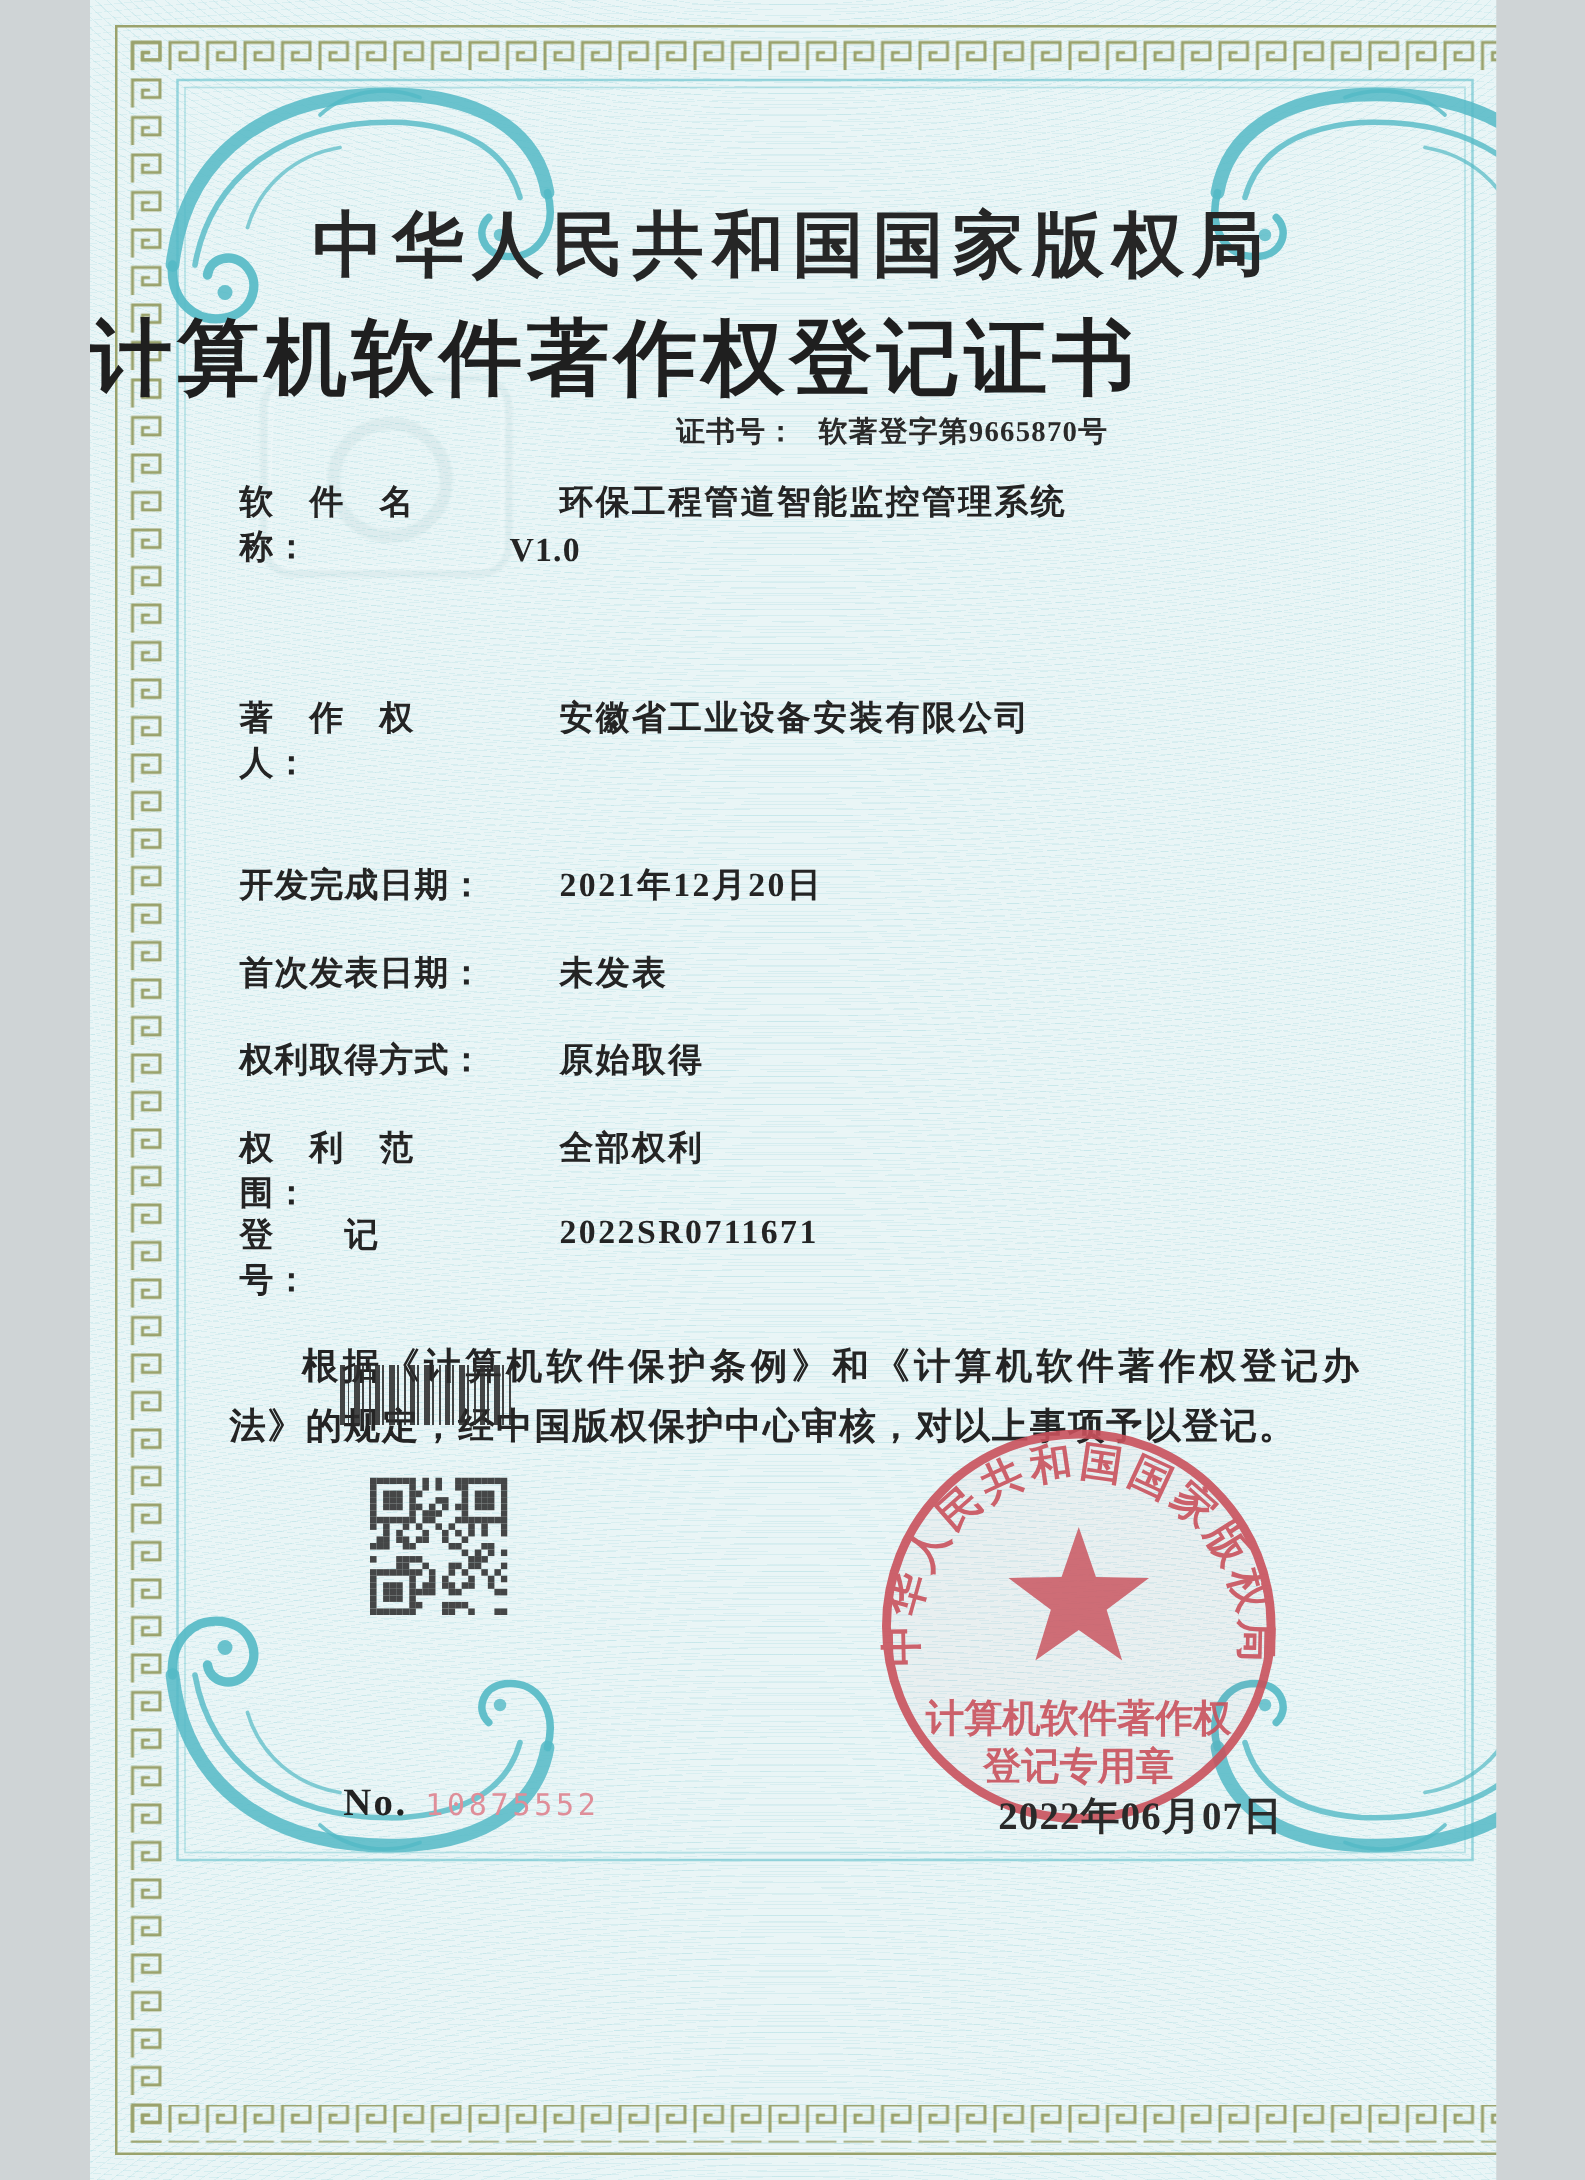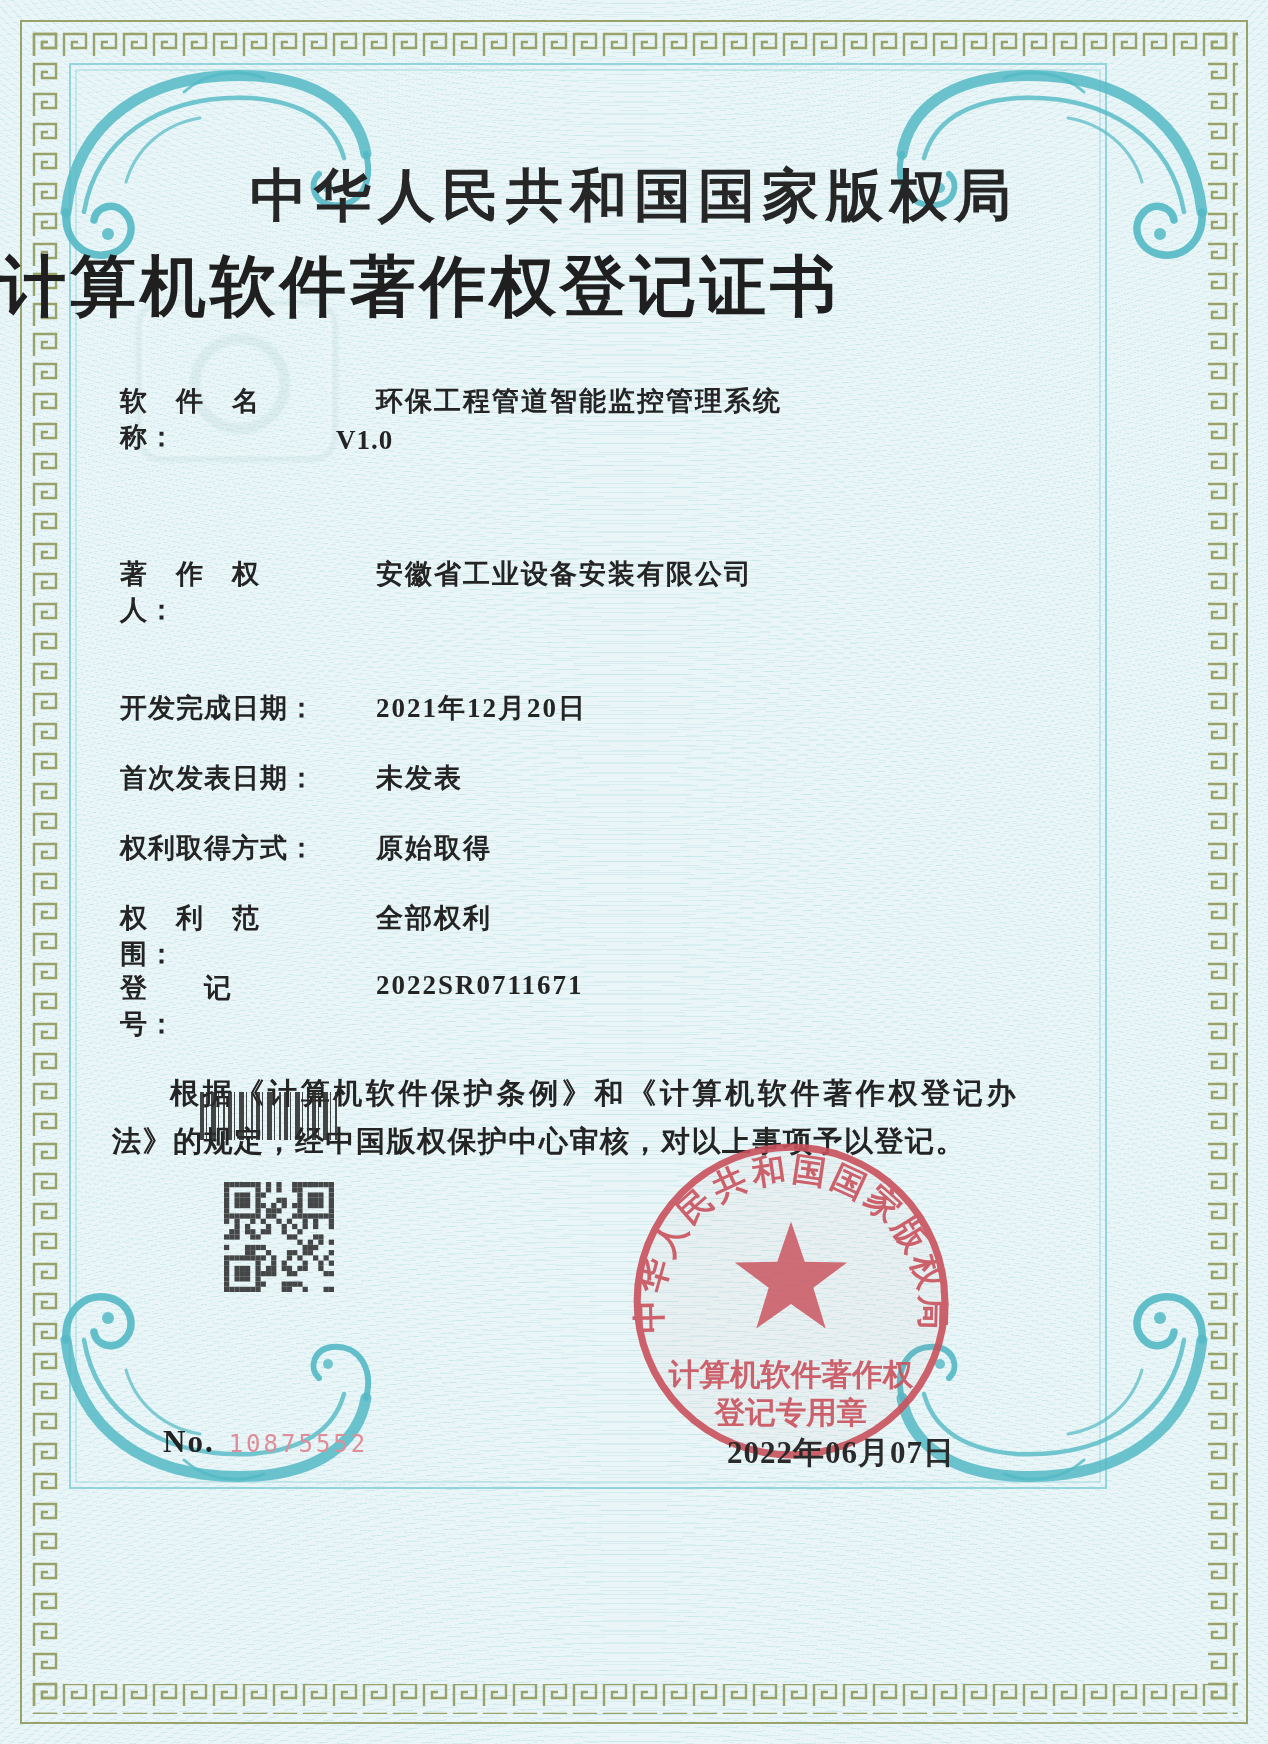--- a/index.html
+++ b/index.html
@@ -1,19 +1,19 @@
 <!DOCTYPE html>
 <html><head>
 <meta charset="utf-8">
 <style>
   html,body{margin:0;padding:0;}
   body{background:#cfd4d6;font-family:"Liberation Serif", serif;}
   .page{
     position:relative;
-    width:1268px;height:1744px;
+    width:1125px;height:1744px;
     margin:0 auto;
     background-color:#e9f5f6;
     background-image:
       repeating-radial-gradient(ellipse 1800px 1000px at 50% -10%, rgba(110,195,205,.16) 0 1px, rgba(0,0,0,0) 1px 8px),
       repeating-radial-gradient(ellipse 1800px 1100px at 50% 115%, rgba(110,195,205,.13) 0 1px, rgba(0,0,0,0) 1px 9px);
     overflow:hidden;
   }
   .abs{position:absolute;}
   
   svg.frame{position:absolute;left:0;top:0;width:1268px;height:1744px;pointer-events:none;}
@@ -60,21 +60,21 @@
       #2c2c2c 0 4px, rgba(0,0,0,0) 4px 6px,
       #2c2c2c 6px 7px, rgba(0,0,0,0) 7px 11px,
       #2c2c2c 11px 16px, rgba(0,0,0,0) 16px 18px,
       #2c2c2c 18px 19px, rgba(0,0,0,0) 19px 23px,
       #2c2c2c 23px 25px, rgba(0,0,0,0) 25px 28px);
     opacity:.88;
   }
   .qr{left:224px;top:1182px;width:110px;height:110px;}
   
   .serial{left:163px;top:1424px;font-size:31px;}
-  .serial .no-lbl{font-weight:700;color:#222;letter-spacing:2px;}
+  .serial .no-lbl{font-weight:700;color:#222;letter-spacing:2px;margin-left:40px;}
   .serial .no-val{
     font-family:"DejaVu Sans Mono", monospace;
     color:#df8e99;font-size:24px;letter-spacing:3px;margin-left:14px;
     font-weight:400;
   }
   
   .seal{left:628px;top:1138px;width:326px;height:326px;opacity:.9;}
   .issue-date{
     left:676px;top:1432px;width:330px;text-align:center;
     font-size:31px;font-weight:700;color:#2a2a2a;letter-spacing:1px;
@@ -117,20 +117,23 @@
     <use href="#flourish" transform="translate(66,1490) scale(1,-1)"></use>
     <use href="#flourish" transform="translate(1202,1490) scale(-1,-1)"></use>
   </svg>
 
   <div class="abs watermark">
     <div class="blob"></div>
   </div>
 
   <div class="abs authority">中华人民共和国国家版权局</div>
   <div class="abs cert-title">计算机软件著作权登记证书</div>
+  <div class="abs cert-no">
+    <span class="lbl">证书号：</span><span>软著登字第9665870号</span>
+  </div>
 
   <div class="row" style="top:383px">
     <span class="lbl">软　件　名　称：</span>
     <span class="val">环保工程管道智能监控管理系统</span>
   </div>
   <div class="val-line2" style="top:425px">V1.0</div>
 
   <div class="row" style="top:556px">
     <span class="lbl">著　作　权　人：</span>
     <span class="val">安徽省工业设备安装有限公司</span>

